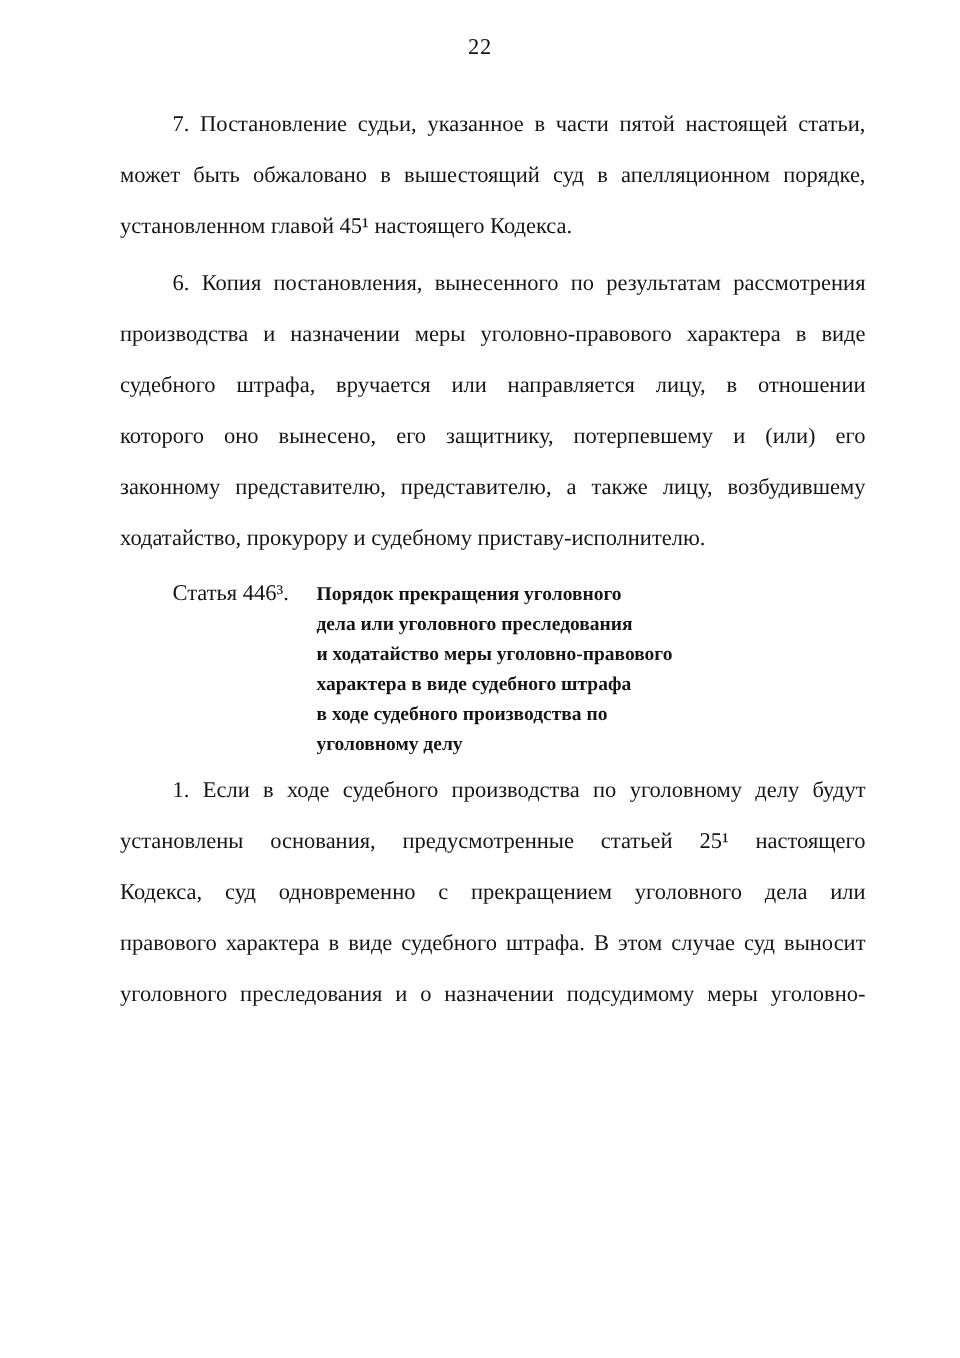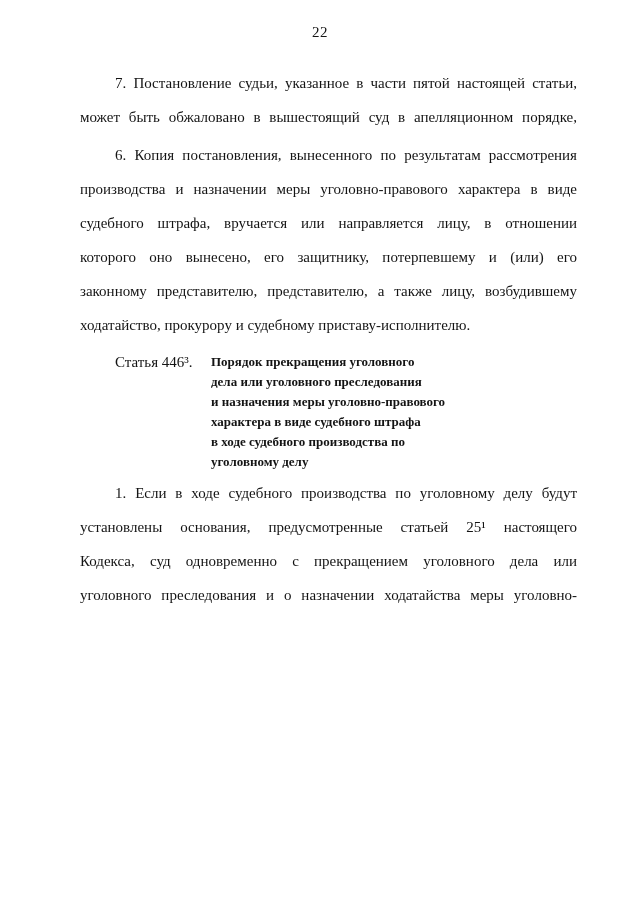--- a/index.html
+++ b/index.html
@@ -71,44 +71,46 @@
 
 <div class="sheet">
 
   <div class="page-number">22</div>
 
   <div class="content">
 
     <div class="para first-para">
       <div class="line indent">7. Постановление судьи, указанное в части пятой настоящей статьи,</div>
       <div class="line">может быть обжаловано в вышестоящий суд в апелляционном порядке,</div>
+      <div class="line endline">установленном главой 45¹ настоящего Кодекса.</div>
     </div>
 
     <div class="para">
       <div class="line indent">6. Копия постановления, вынесенного по результатам рассмотрения</div>
       <div class="line">производства и назначении меры уголовно-правового характера в виде</div>
       <div class="line">судебного штрафа, вручается или направляется лицу, в отношении</div>
       <div class="line">которого оно вынесено, его защитнику, потерпевшему и (или) его</div>
       <div class="line">законному представителю, представителю, а также лицу, возбудившему</div>
       <div class="line endline">ходатайство, прокурору и судебному приставу-исполнителю.</div>
     </div>
 
     <div class="heading">
       <div class="heading-label">Статья 446³.</div>
       <div class="heading-title">
         <div class="t-line">Порядок прекращения уголовного</div>
         <div class="t-line">дела или уголовного преследования</div>
-        <div class="t-line">и назначения меры уголовно-правового</div>
+        <div class="t-line">и ходатайство меры уголовно-правового</div>
         <div class="t-line">характера в виде судебного штрафа</div>
         <div class="t-line">в ходе судебного производства по</div>
         <div class="t-line">уголовному делу</div>
       </div>
     </div>
 
     <div class="para">
       <div class="line indent">1. Если в ходе судебного производства по уголовному делу будут</div>
       <div class="line">установлены основания, предусмотренные статьей 25¹ настоящего</div>
       <div class="line">Кодекса, суд одновременно с прекращением уголовного дела или</div>
-      <div class="line">уголовного преследования и о назначении ходатайства меры уголовно-</div>
+      <div class="line">правового характера в виде судебного штрафа. В этом случае суд выносит</div>
+      <div class="line">уголовного преследования и о назначении подсудимому меры уголовно-</div>
     </div>
 
   </div>
 </div>
 
 </body></html>

